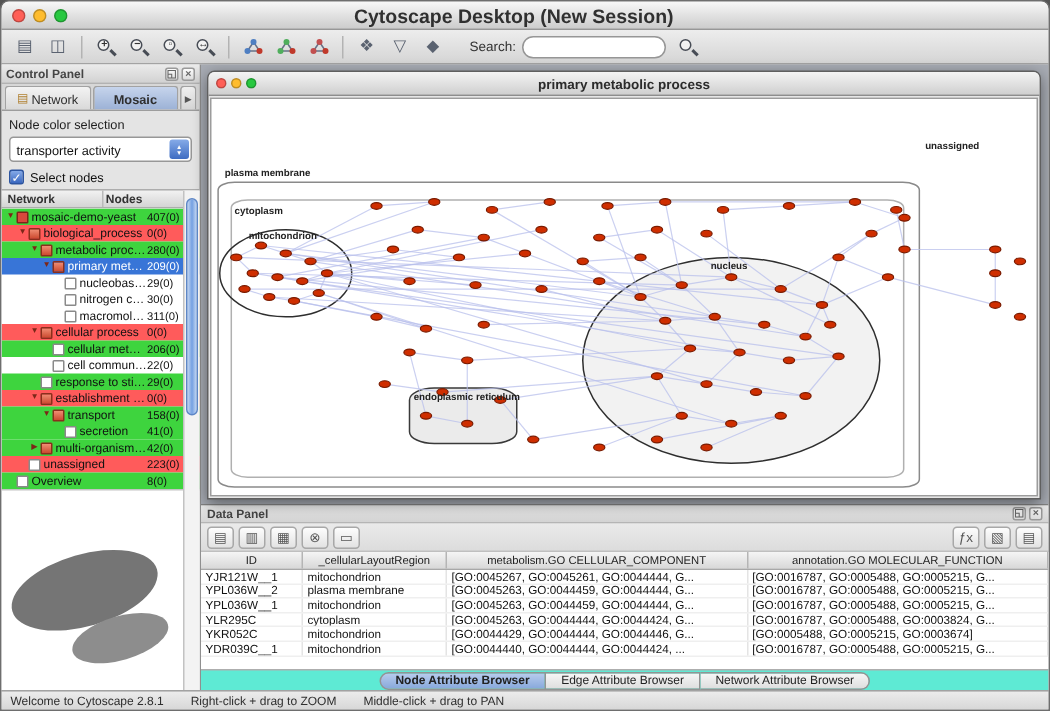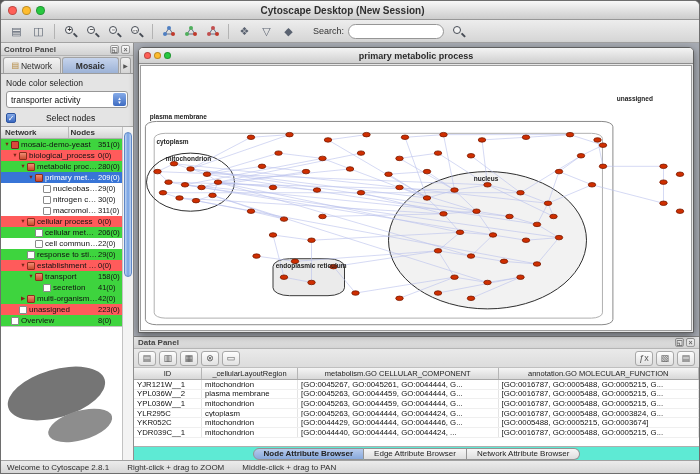--- a/index.html
+++ b/index.html
@@ -6,21 +6,21 @@
   html,body { width:700px; height:474px; overflow:hidden; font-family:"Liberation Sans",sans-serif; background:#555; }
   button { border:none; background:transparent; padding:0; font:inherit; cursor:default; }
 
   .window { width:700px; height:474px; display:flex; flex-direction:column; background:#d8d8d8; border:1px solid #6e6e6e; border-radius:6px 6px 0 0; overflow:hidden; }
 
   
   .titlebar { height:19px; flex:none; background:linear-gradient(#f8f8f8,#cccccc); border-bottom:1px solid #979797; display:flex; align-items:center; position:relative; }
   .lights { display:flex; gap:5px; margin-left:7px; z-index:2; }
   .light { width:9px; height:9px; border-radius:50%; border:1px solid rgba(0,0,0,.25); }
   .light.red{ background:#ff5f57;} .light.yel{ background:#febc2e;} .light.grn{ background:#28c840;}
-  .title { position:absolute; left:0; right:15px; text-align:center; font-size:10px; font-weight:bold; color:#303030; }
+  .title { position:absolute; left:0; right:15px; text-align:center; font-size:13px; font-weight:bold; color:#303030; }
 
   
   .toolbar { height:23px; flex:none; background:linear-gradient(#ededed,#d5d5d5); border-bottom:1px solid #a3a3a3; display:flex; align-items:center; padding:0 5px; }
   .tb-icons { display:flex; align-items:center; gap:1px; }
   .tb-btn { width:21px; height:19px; display:flex; align-items:center; justify-content:center; border-radius:3px; }
   .tb-sep { width:1px; height:15px; background:#b3b3b3; margin:0 4px; display:inline-block; }
   .glyph { font-size:11px; color:#5a6270; line-height:11px; }
   .mag { position:relative; width:11px; height:11px; display:inline-block; }
   .mag .lens { position:absolute; left:0; top:0; width:8px; height:8px; border:1.4px solid #474c55; border-radius:50%; background:rgba(255,255,255,.55); }
   .mag .handle { position:absolute; width:4.5px; height:1.8px; background:#474c55; right:-1px; bottom:0.5px; transform:rotate(45deg); }
@@ -42,21 +42,21 @@
   .cp-tab.active { background:linear-gradient(#c6d4ec,#9cb2d6); font-weight:bold; }
   .tab-ic { font-size:8px; color:#b08030; }
   .tab-more { width:11px; height:16px; display:flex; align-items:center; justify-content:center; font-size:6px; color:#555; border:1px solid #a2a2a2; border-bottom:none; border-radius:3px 3px 0 0; background:linear-gradient(#efefef,#d5d5d5); }
 
   .color-sel { flex:none; padding:4px 5px 0 5px; }
   .color-sel .lbl { font-size:8.5px; color:#1e1e1e; margin-bottom:3px; }
   .combo { height:17px; background:#fff; border:1px solid #979797; border-radius:3px; display:flex; align-items:center; font-size:8.5px; color:#111; padding-left:4px; position:relative; overflow:hidden; }
   .combo .arrows { position:absolute; right:1px; top:1px; bottom:1px; width:13px; border-radius:2px; background:linear-gradient(#86abe8,#3e6cc2); color:#fff; display:flex; flex-direction:column; align-items:center; justify-content:center; font-size:5px; line-height:4px; }
   .checkbox-row { flex:none; display:flex; align-items:center; gap:4px; padding:4px 5px 3px 5px; height:18px; }
   .cb { width:10px; height:10px; flex:none; border-radius:2px; border:1px solid #2d55a0; background:linear-gradient(#85aae8,#3a68c0); color:#fff; font-size:8px; line-height:9px; text-align:center; }
-  .cb-label { font-size:8.5px; color:#111;margin-left:26px; }
+  .cb-label { font-size:8.5px; color:#111; }
 
   .tree-header { height:13px; flex:none; display:flex; align-items:center; background:linear-gradient(#f2f2f2,#d4d4d4); border-top:1px solid #adadad; border-bottom:1px solid #adadad; font-size:8px; font-weight:bold; color:#333; }
   .tree-header .c1 { flex:1; padding-left:4px; border-right:1px solid #b9b9b9; height:100%; display:flex; align-items:center; }
   .tree-header .c2 { width:36px; padding-left:2px; }
   .tree { height:187px; flex:none; background:#fff; overflow:hidden; }
   .tree-row { height:11px; display:flex; align-items:center; font-size:8px; color:#111; white-space:nowrap; }
   .tree-row .exp { width:8px; flex:none; font-size:5.5px; color:#7c2718; text-align:center; line-height:11px; }
   .tree-row .ticon { width:8px; height:8px; flex:none; margin-right:2px; border-radius:1px; }
   .ticon.net { background:#d9493c; border:1px solid #7e241b; }
   .ticon.folder { background:linear-gradient(#ef8d73,#cc4a30); border:1px solid #8a2f1c; }
@@ -251,21 +251,21 @@
       </div>
       <div class="tree-header">
         <span class="c1">Network</span>
         <span class="c2">Nodes</span>
       </div>
       <div class="tree" id="tree">
           <div class="tree-row" style="background: rgb(62, 212, 62); padding-left: 2px;">
             <span class="exp">▼</span>
             <span class="ticon net"></span>
             <span class="tlabel">mosaic-demo-yeast</span>
-            <span class="tcount">351(0)</span>
+            <span class="tcount">407(0)</span>
           </div>
           <div class="tree-row" style="background: rgb(255, 91, 91); padding-left: 10px;">
             <span class="exp">▼</span>
             <span class="ticon folder"></span>
             <span class="tlabel">biological_process</span>
             <span class="tcount">0(0)</span>
           </div>
           <div class="tree-row" style="background: rgb(62, 212, 62); padding-left: 18px;">
             <span class="exp">▼</span>
             <span class="ticon folder"></span>

